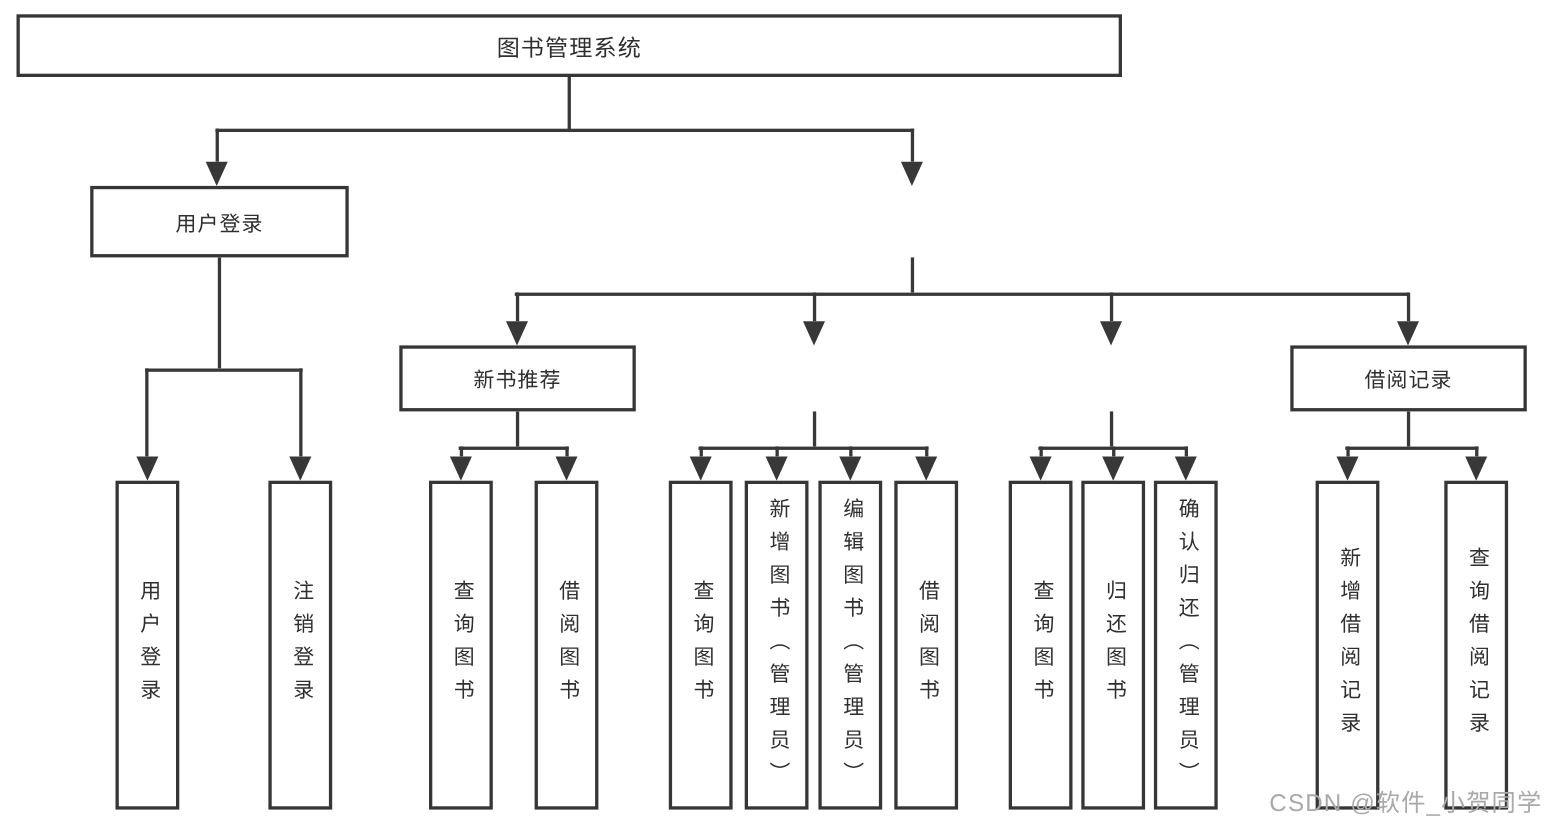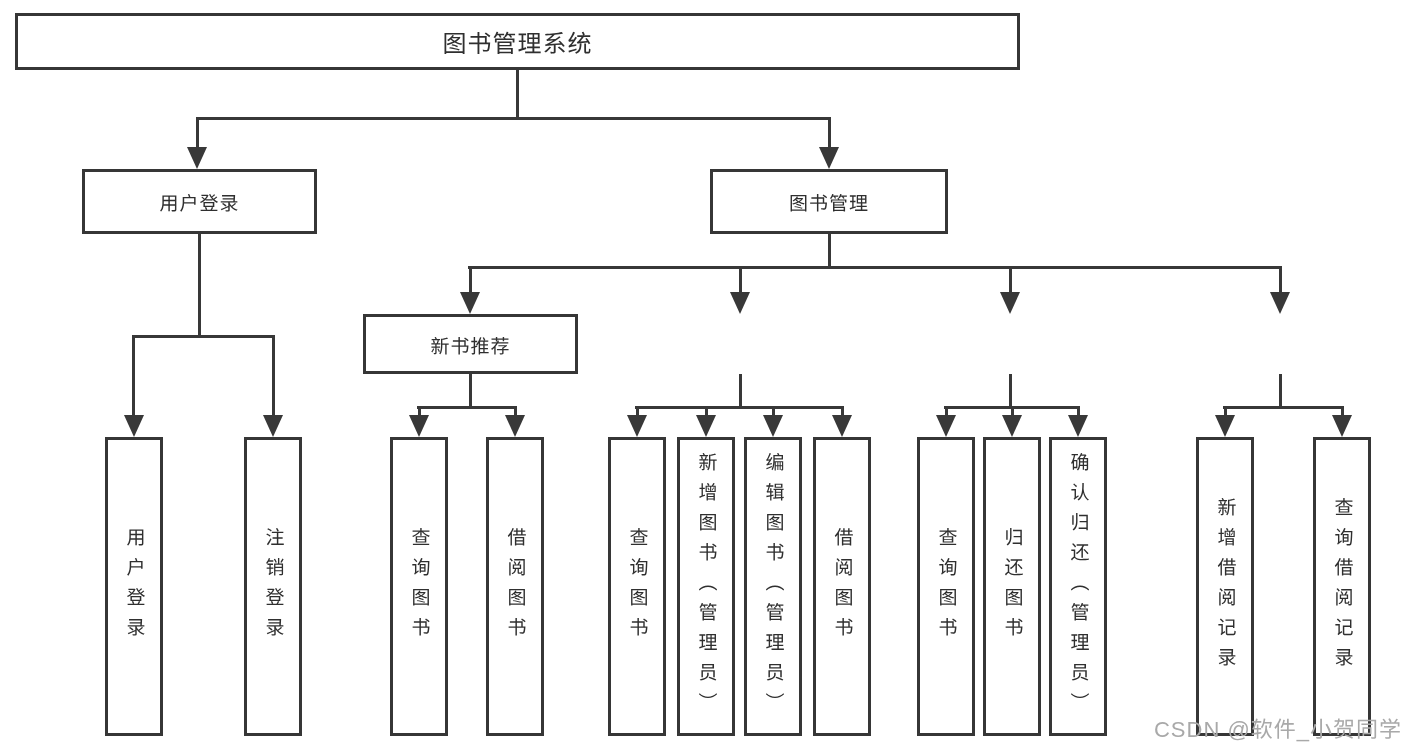--- a/index.html
+++ b/index.html
@@ -7,21 +7,21 @@
     position:relative;width:1405px;height:747px;background:#ffffff;
     font-family:"Liberation Sans","DejaVu Sans",sans-serif;
     color:#2f2f2f;overflow:hidden;
   }
   .box{
     position:absolute;border:3px solid #363636;background:#ffffff;
     display:flex;align-items:center;justify-content:center;
     box-sizing:border-box;font-size:19px;letter-spacing:1px;
     color:#2f2f2f;
   }
-  .box.root{font-size:24px;}
+  .box.root{font-size:21px;}
   .box.leaf{
     writing-mode:vertical-rl;text-orientation:mixed;
     letter-spacing:11px;font-size:19px;
     width:58px;top:437px;height:299px;
   }
   .vline,.hline,.stem{position:absolute;background:#383838;}
   .vline,.stem{width:3px;}
   .hline{height:3px;}
   .head{
     position:absolute;width:0;height:0;
@@ -41,41 +41,41 @@
   <div class="box root" style="left:15px;top:13px;width:1005px;height:57px">图书管理系统</div>
 
   <div class="vline" style="left:516px;top:70px;height:50px"></div>
   <div class="hline" style="left:196px;top:117px;width:635px"></div>
   <div class="stem" style="left:196px;top:117px;height:30px"></div>
   <div class="head" style="left:187px;top:147px"></div>
   <div class="stem" style="left:828px;top:117px;height:30px"></div>
   <div class="head" style="left:819px;top:147px"></div>
 
   <div class="box" style="left:82px;top:169px;width:235px;height:65px">用户登录</div>
-  <div class="box" style="left:710px;top:169px;width:238px;height:65px">图书管理</div>
 
   <div class="vline" style="left:198px;top:234px;height:101px"></div>
   <div class="hline" style="left:132px;top:335px;width:143px"></div>
   <div class="stem" style="left:132px;top:335px;height:80px"></div>
   <div class="head" style="left:124px;top:415px"></div>
   <div class="stem" style="left:272px;top:335px;height:80px"></div>
   <div class="head" style="left:263px;top:415px"></div>
 
   <div class="vline" style="left:828px;top:234px;height:32px"></div>
   <div class="hline" style="left:468px;top:266px;width:813px"></div>
   <div class="stem" style="left:469px;top:266px;height:26px"></div>
   <div class="head" style="left:460px;top:292px"></div>
   <div class="stem" style="left:739px;top:266px;height:26px"></div>
   <div class="head" style="left:730px;top:292px"></div>
   <div class="stem" style="left:1009px;top:266px;height:26px"></div>
   <div class="head" style="left:1000px;top:292px"></div>
   <div class="stem" style="left:1279px;top:266px;height:26px"></div>
   <div class="head" style="left:1270px;top:292px"></div>
 
   <div class="box" style="left:363px;top:314px;width:215px;height:60px">新书推荐</div>
+  <div class="box" style="left:1173px;top:314px;width:215px;height:60px">借阅记录</div>
 
   <div class="vline" style="left:469px;top:374px;height:32px"></div>
   <div class="hline" style="left:417px;top:406px;width:100px"></div>
   <div class="stem" style="left:418px;top:406px;height:9px"></div>
   <div class="head" style="left:409px;top:415px"></div>
   <div class="stem" style="left:514px;top:406px;height:9px"></div>
   <div class="head" style="left:505px;top:415px"></div>
 
   <div class="vline" style="left:739px;top:374px;height:32px"></div>
   <div class="hline" style="left:635px;top:406px;width:209px"></div>

